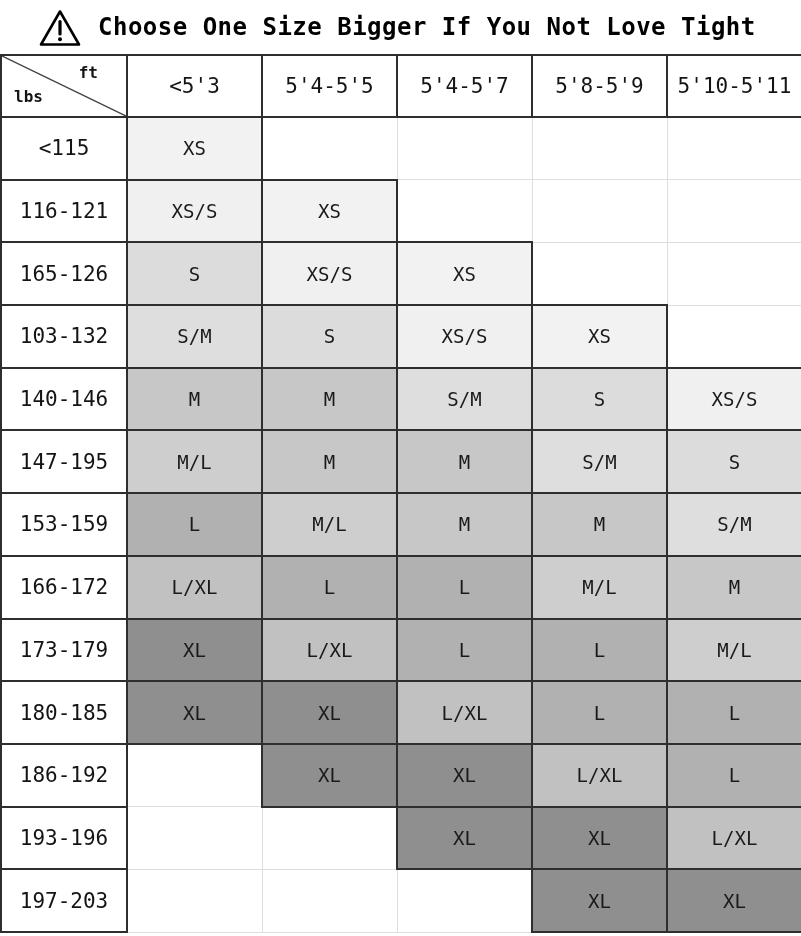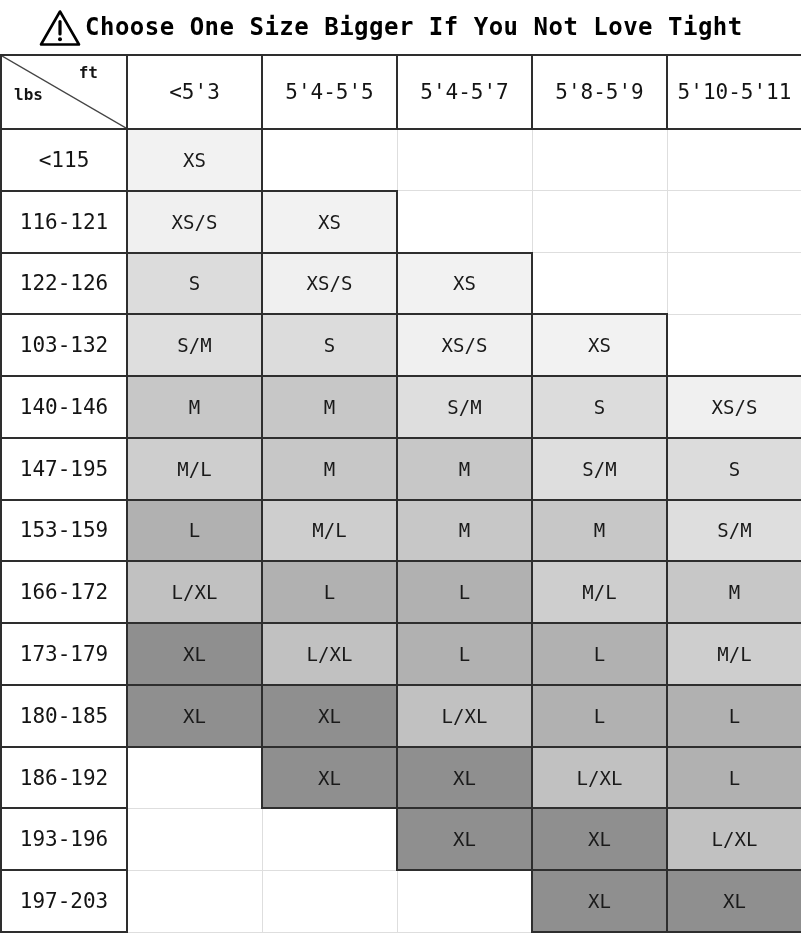--- a/index.html
+++ b/index.html
@@ -10,59 +10,59 @@
     background: #ffffff;
     font-family: "DejaVu Sans Mono", "Liberation Mono", monospace;
     color: #141414;
     overflow: hidden;
   }
   
   .title-row {
     height: 54px;
     display: flex;
     align-items: center;
-    gap: 3px;
+    gap: 16px;
     padding-left: 38px;
     box-sizing: border-box;
     border-radius: 19px;
   }
   .warn-icon { flex: 0 0 auto; margin-top: 2px; }
   .title-text {
     font-size: 24px;
     font-weight: bold;
     letter-spacing: 0.5px;
     white-space: nowrap;
     color: #000000;
   }
   
   table.size-chart {
     border-collapse: collapse;
     table-layout: fixed;
     width: 801px;
     height: 879px;
   }
-  thead tr { height: 74px; }
+  thead tr { height: 62px; }
   tbody tr { height: 45px; }
   th, td {
     padding: 0;
     text-align: center;
     vertical-align: middle;
     font-weight: normal;
     overflow: hidden;
   }
   .hdr {
     border: 2px solid #2e2e2e;
     background: #ffffff;
     font-size: 21px;
     color: #141414;
   }
   .corner { position: relative; }
   .corner svg.diag { position: absolute; left: 0; top: 0; width: 100%; height: 100%; }
   .corner .ft  { position: absolute; top: 7px;  right: 28px; font-size: 16px; font-weight: bold; }
-  .corner .lbs { position: absolute; bottom: 24px; left: 12px; font-size: 16px; font-weight: bold; }
+  .corner .lbs { position: absolute; bottom: 10px; left: 12px; font-size: 16px; font-weight: bold; }
   .rowlabel {
     border: 2px solid #2e2e2e;
     background: #ffffff;
     font-size: 21px;
     color: #141414;
   }
   td.filled {
     border: 2px solid #2e2e2e;
     font-size: 19px;
     color: #1a1a1a;
@@ -122,21 +122,21 @@
         </tr>
         <tr>
           <th class="rowlabel">116-121</th>
           <td class="filled" style="background: rgb(240, 240, 240);">XS/S</td>
           <td class="filled" style="background: rgb(242, 242, 242);">XS</td>
           <td class="empty"></td>
           <td class="empty"></td>
           <td class="empty"></td>
         </tr>
         <tr>
-          <th class="rowlabel">122-126</th>
+          <th class="rowlabel">165-126</th>
           <td class="filled" style="background: rgb(220, 220, 220);">S</td>
           <td class="filled" style="background: rgb(240, 240, 240);">XS/S</td>
           <td class="filled" style="background: rgb(242, 242, 242);">XS</td>
           <td class="empty"></td>
           <td class="empty"></td>
         </tr>
         <tr>
           <th class="rowlabel">103-132</th>
           <td class="filled" style="background: rgb(222, 222, 222);">S/M</td>
           <td class="filled" style="background: rgb(220, 220, 220);">S</td>

